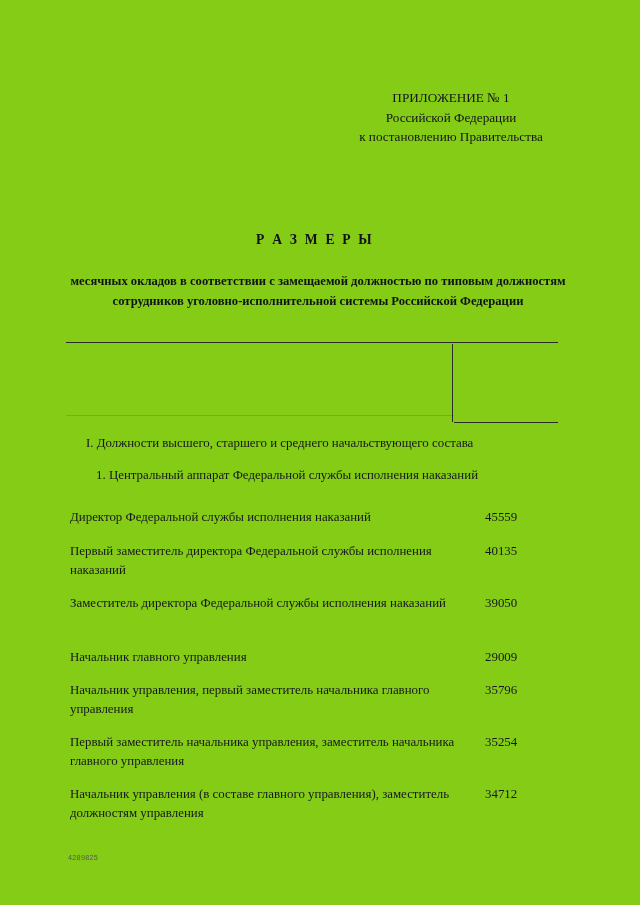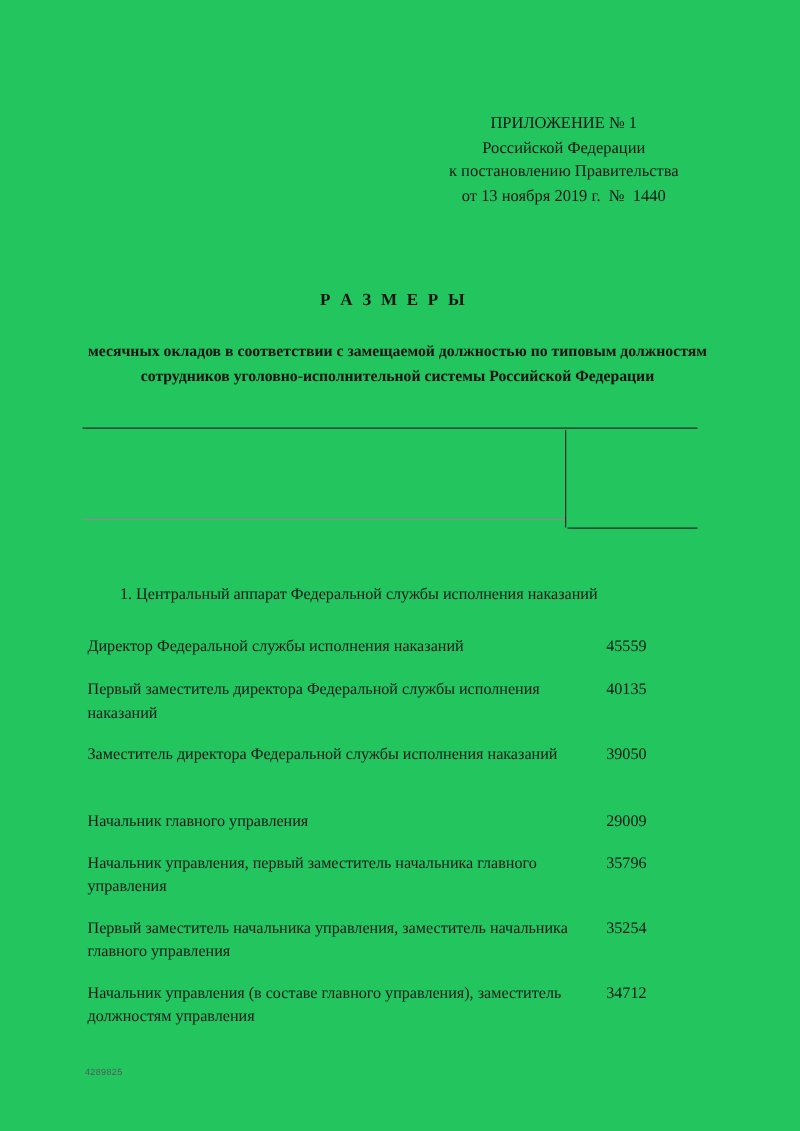--- a/index.html
+++ b/index.html
@@ -12,21 +12,21 @@
     height: 905px;
     position: relative;
     font-family: "Liberation Serif", "DejaVu Serif", serif;
     color: #1a1a1a;
     overflow: hidden;
   }
 
   .page {
     position: absolute;
     inset: 0;
-    background: #22c55e;
+    background: #84cc16;
   }
 
   
   .ref-block {
     position: absolute;
     left: 336px;
     top: 88px;
     width: 230px;
     text-align: center;
     font-size: 13.2px;
@@ -143,33 +143,33 @@
 </style>
 </head>
 <body>
 
 <div class="page">
 
   <div class="ref-block">
     <div class="ref-line">ПРИЛОЖЕНИЕ № 1</div>
     <div class="ref-line">Российской Федерации</div>
     <div class="ref-line">к постановлению Правительства</div>
-    <div class="ref-line">от 13 ноября 2019 г.  №  1440</div>
   </div>
 
   <div class="doc-title">Р А З М Е Р Ы</div>
   <div class="doc-subtitle">месячных окладов в соответствии с замещаемой должностью по типовым должностям сотрудников уголовно-исполнительной системы Российской Федерации</div>
 
   <div class="thead">
     <div class="rule rule-top"></div>
     <div class="rule rule-bot-left"></div>
     <div class="rule rule-bot-right"></div>
     <div class="rule rule-vert"></div>
   </div>
 
+  <div class="section-head sec-1">I. Должности высшего, старшего и среднего начальствующего состава</div>
   <div class="section-head sec-2">1. Центральный аппарат Федеральной службы исполнения наказаний</div>
 
   <div class="row" id="rows-container" style="top: 508px; height: 340px;">
       <div class="row" style="left: 0px; top: 0px; position: absolute;">
         <div class="row-title">Директор Федеральной службы исполнения наказаний</div>
         <div class="row-amount">45559</div>
       </div>
       <div class="row" style="left: 0px; top: 34px; position: absolute;">
         <div class="row-title">Первый заместитель директора Федеральной службы исполнения наказаний</div>
         <div class="row-amount">40135</div>

